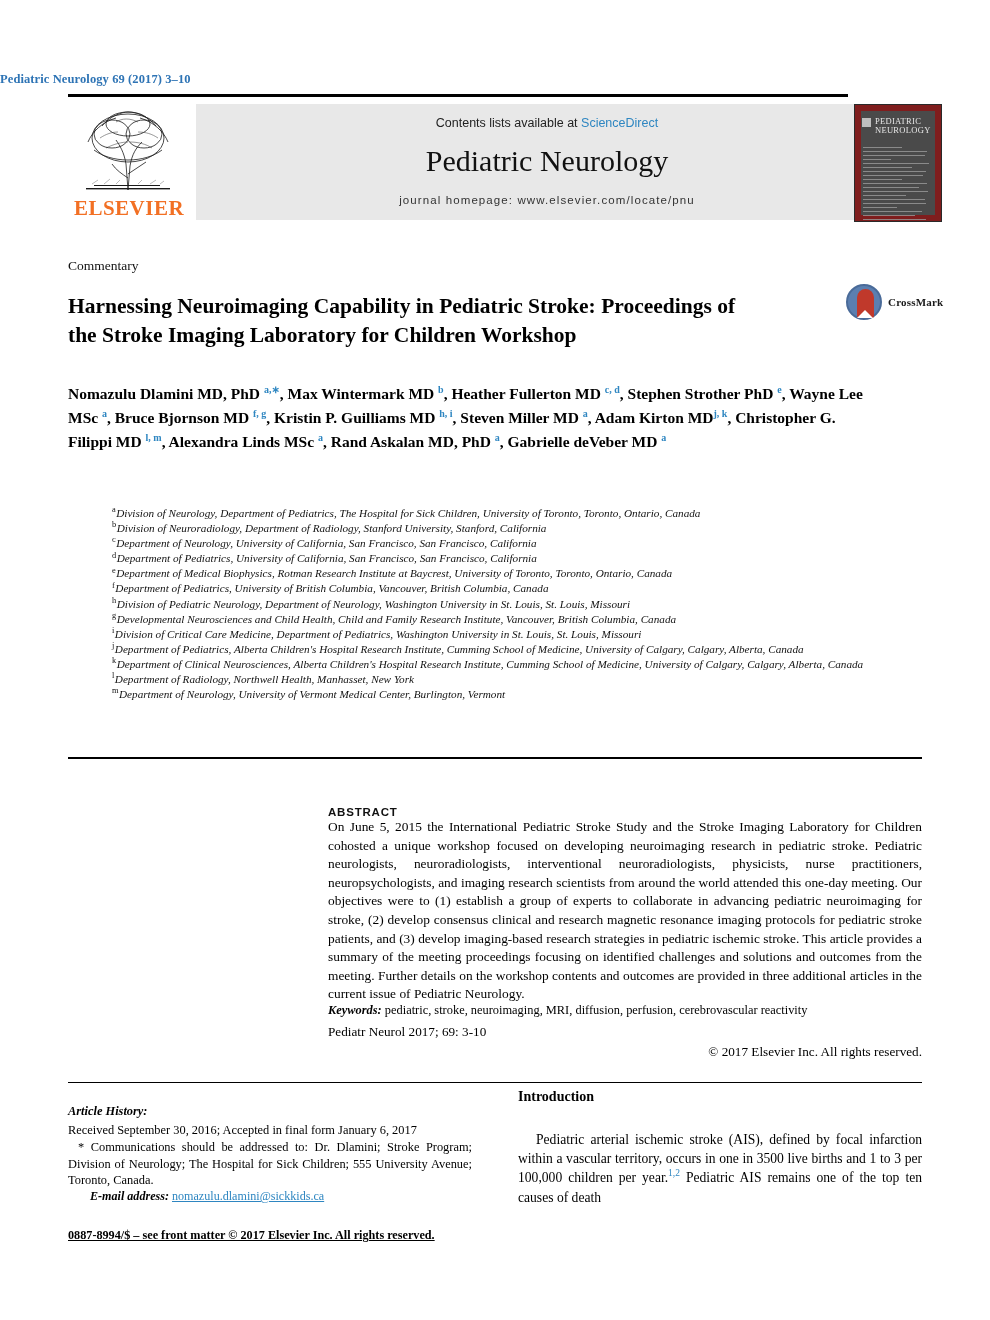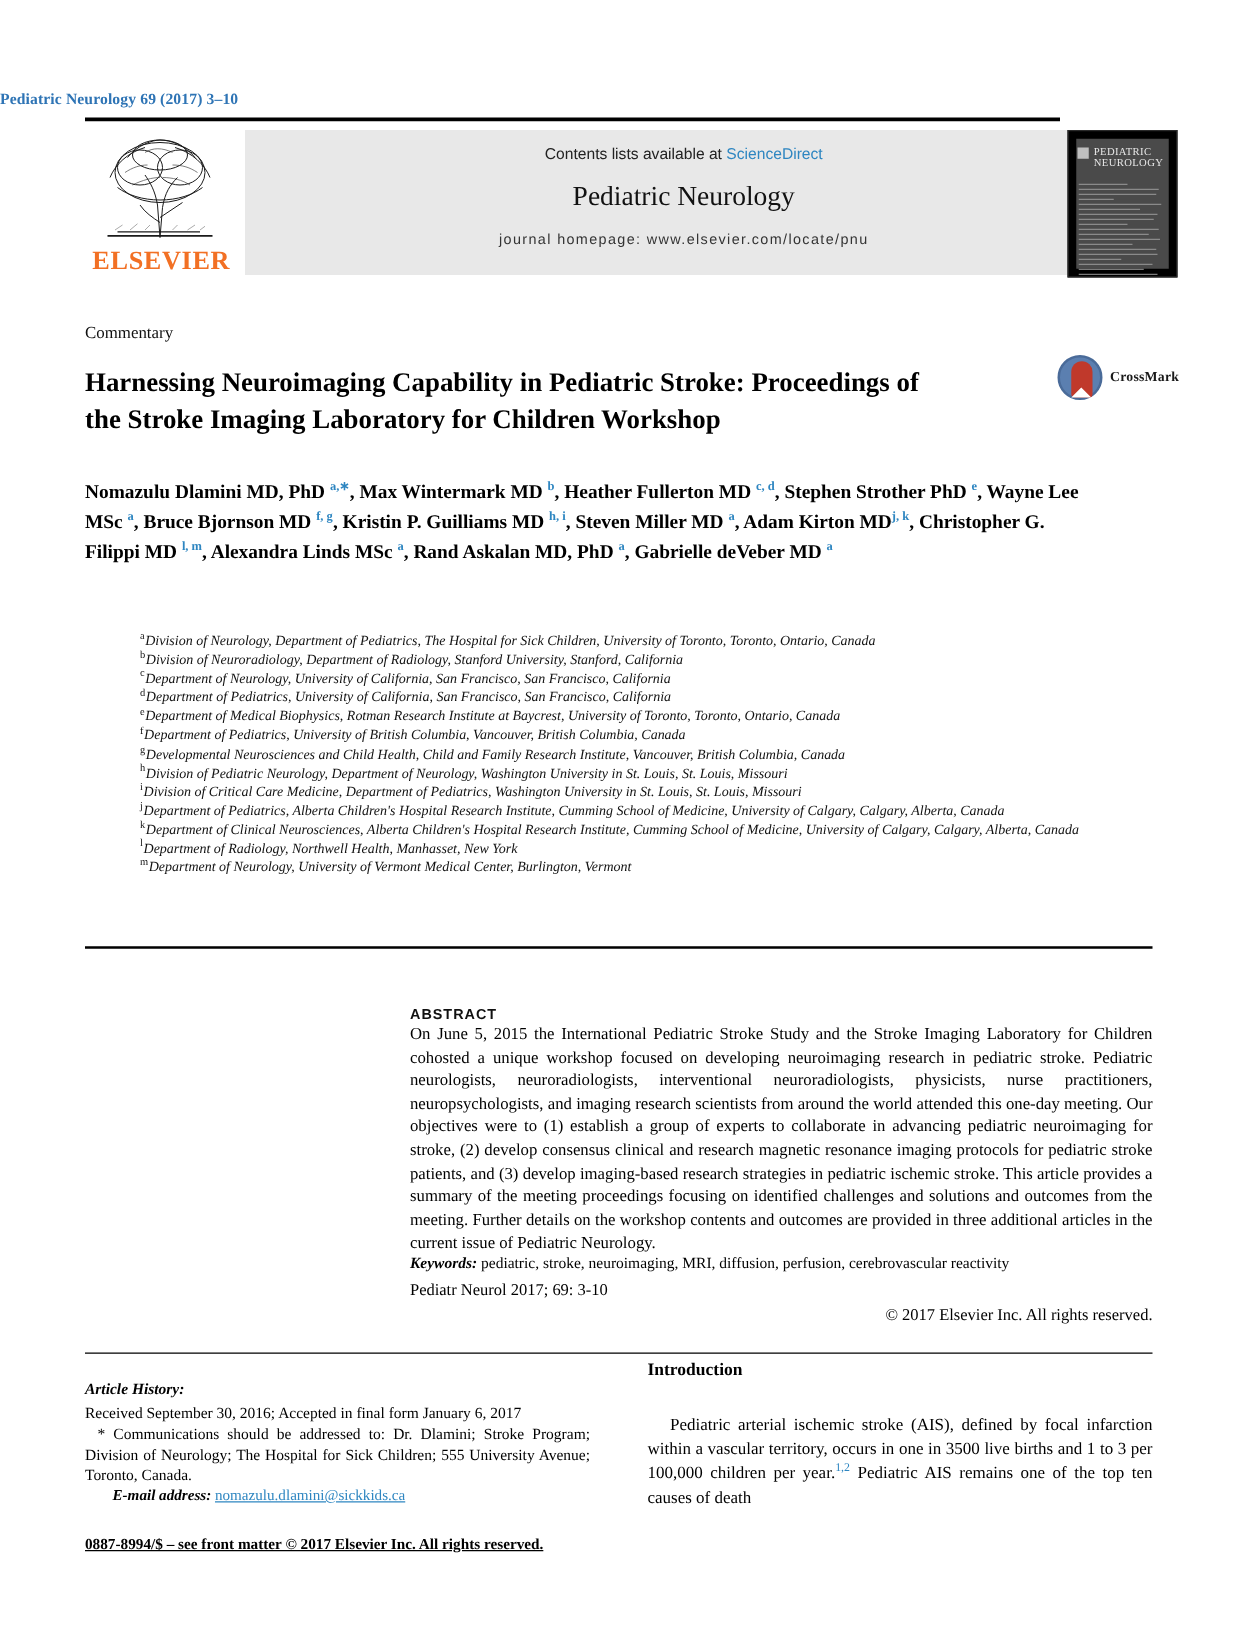--- a/index.html
+++ b/index.html
@@ -91,37 +91,37 @@
     font-size: 12.5px;
     color: #222;
   }
   .contents-line a.sd {
     color: #2e86c1;
     text-decoration: none;
   }
   .journal-name {
     margin-top: 14px;
     font-family: "Liberation Serif", serif;
-    font-size: 22px;
+    font-size: 30px;
     color: #111;
   }
   .homepage-line {
     margin-top: 16px;
     font-family: "Liberation Sans", sans-serif;
     font-size: 11.5px;
     letter-spacing: 1.1px;
     color: #333;
   }
   .cover-thumb {
     position: absolute;
     left: 786px;
     top: 4px;
     width: 86px;
     height: 116px;
-    background: #000000;
+    background: #7f1d1d;
     border: 1px solid #2a2a2a;
     overflow: hidden;
   }
   .cover-inner {
     position: absolute;
     left: 6px;
     top: 6px;
     right: 6px;
     bottom: 6px;
     background: #4a4a4a;
@@ -553,22 +553,22 @@
 
   <div class="authors">Nomazulu Dlamini MD, PhD <sup>a,∗</sup>, Max Wintermark MD <sup>b</sup>, Heather Fullerton MD <sup>c, d</sup>, Stephen Strother PhD <sup>e</sup>, Wayne Lee MSc <sup>a</sup>, Bruce Bjornson MD <sup>f, g</sup>, Kristin P. Guilliams MD <sup>h, i</sup>, Steven Miller MD <sup>a</sup>, Adam Kirton MD<sup>j, k</sup>, Christopher G. Filippi MD <sup>l, m</sup>, Alexandra Linds MSc <sup>a</sup>, Rand Askalan MD, PhD <sup>a</sup>, Gabrielle deVeber MD <sup>a</sup></div>
 
   <div class="affils">
       <div><span class="lbl">a</span><span>Division of Neurology, Department of Pediatrics, The Hospital for Sick Children, University of Toronto, Toronto, Ontario, Canada</span></div>
       <div><span class="lbl">b</span><span>Division of Neuroradiology, Department of Radiology, Stanford University, Stanford, California</span></div>
       <div><span class="lbl">c</span><span>Department of Neurology, University of California, San Francisco, San Francisco, California</span></div>
       <div><span class="lbl">d</span><span>Department of Pediatrics, University of California, San Francisco, San Francisco, California</span></div>
       <div><span class="lbl">e</span><span>Department of Medical Biophysics, Rotman Research Institute at Baycrest, University of Toronto, Toronto, Ontario, Canada</span></div>
       <div><span class="lbl">f</span><span>Department of Pediatrics, University of British Columbia, Vancouver, British Columbia, Canada</span></div>
+      <div><span class="lbl">h</span><span>Division of Pediatric Neurology, Department of Neurology, Washington University in St. Louis, St. Louis, Missouri</span></div>
       <div><span class="lbl">g</span><span>Developmental Neurosciences and Child Health, Child and Family Research Institute, Vancouver, British Columbia, Canada</span></div>
-      <div><span class="lbl">h</span><span>Division of Pediatric Neurology, Department of Neurology, Washington University in St. Louis, St. Louis, Missouri</span></div>
       <div><span class="lbl">i</span><span>Division of Critical Care Medicine, Department of Pediatrics, Washington University in St. Louis, St. Louis, Missouri</span></div>
       <div><span class="lbl">j</span><span>Department of Pediatrics, Alberta Children's Hospital Research Institute, Cumming School of Medicine, University of Calgary, Calgary, Alberta, Canada</span></div>
       <div><span class="lbl">k</span><span>Department of Clinical Neurosciences, Alberta Children's Hospital Research Institute, Cumming School of Medicine, University of Calgary, Calgary, Alberta, Canada</span></div>
       <div><span class="lbl">l</span><span>Department of Radiology, Northwell Health, Manhasset, New York</span></div>
       <div><span class="lbl">m</span><span>Department of Neurology, University of Vermont Medical Center, Burlington, Vermont</span></div>
     </div>
 
   <div class="rule-abs-top"></div>
   <div class="rule-bottom"></div>
 

